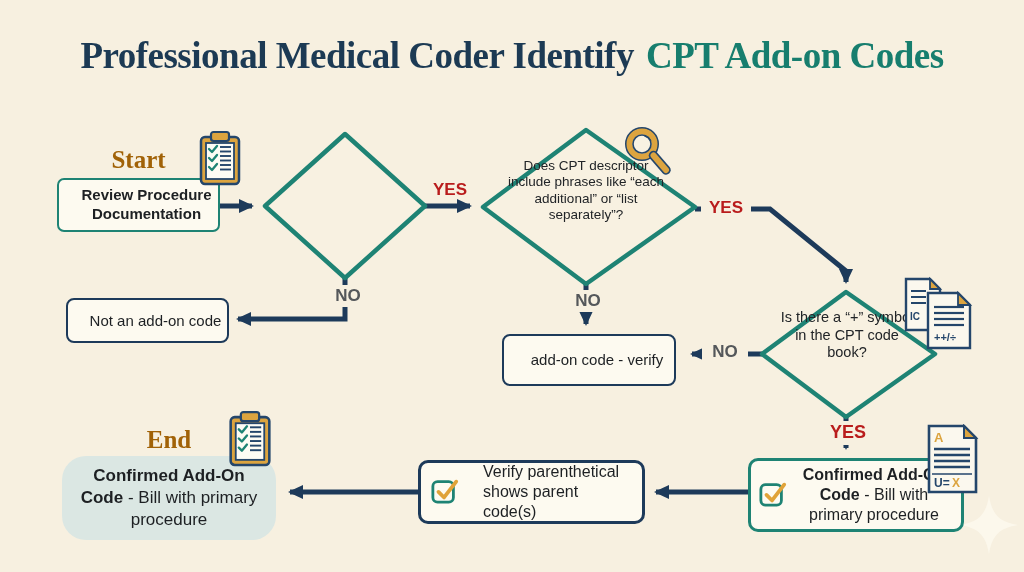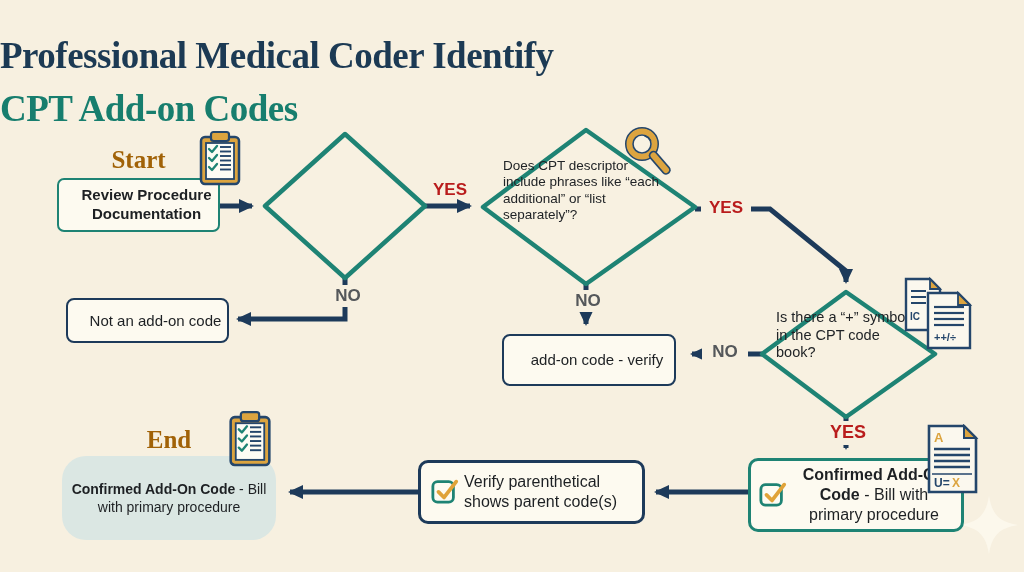--- a/index.html
+++ b/index.html
@@ -4,35 +4,35 @@
 <style>
   html,body{margin:0;padding:0;}
   body{width:1024px;height:572px;overflow:hidden;background:#f7f0e0;
        font-family:"Liberation Sans","DejaVu Sans",sans-serif;}
   .canvas{position:relative;width:1024px;height:572px;background:#f7f0e0;}
 
   
   .title{position:absolute;left:0;top:36px;width:1024px;display:flex;
          justify-content:center;gap:12px;
          font-family:"Liberation Serif","DejaVu Serif",serif;
-         font-weight:bold;font-size:37px;letter-spacing:-0.5px;line-height:1.1;flex-direction:column;}
+         font-weight:bold;font-size:37px;letter-spacing:-0.5px;line-height:1.1;}
   .title .t-main{color:#1c3a54;}
   .title .t-accent{color:#177e6e;}
 
   
   svg.wires{position:absolute;left:0;top:0;z-index:1;}
 
   
   .node{position:absolute;box-sizing:border-box;z-index:3;
         display:flex;align-items:center;justify-content:center;
         text-align:center;color:#1d2023;background:#fdfaf0;border-radius:8px;padding-left:16px;}
   .teal-border{border:2.5px solid #1e8374;}
   .navy-border{border:2.5px solid #1d3a5a;}
 
-  .dtext{position:absolute;z-index:3;color:#212427;line-height:1.22;}
+  .dtext{position:absolute;z-index:3;text-align:center;color:#212427;line-height:1.22;}
 
   .flow-label{position:absolute;z-index:4;font-weight:bold;font-size:17px;
               text-align:center;line-height:1.2;}
   .lbl-yes{color:#b91c1c;}
   .lbl-no{color:#54575a;}
   .on-line{background:#f7f0e0;padding:1px 2px;}
 
   .terminator-label{position:absolute;z-index:4;text-align:center;
         font-family:"Liberation Serif","DejaVu Serif",serif;
         font-weight:bold;font-size:25px;color:#a16207;}
@@ -42,26 +42,26 @@
   
   .start-box{left:57px;top:178px;width:163px;height:54px;font-weight:bold;font-size:15px;line-height:1.25;border-radius:7px;}
   
   .d1-text{left:283px;top:177px;width:124px;font-size:14.5px;}
   .d2-text{left:503px;top:158px;width:166px;font-size:13.5px;}
   .d3-text{left:776px;top:309px;width:142px;font-size:14.5px;}
   
   .not-addon-box{left:66px;top:298px;width:163px;height:45px;font-size:15px;}
   .likely-box{left:502px;top:334px;width:174px;height:52px;font-size:15px;line-height:1.3;}
   .verify-box{left:418px;top:460px;width:227px;height:64px;border-width:3px;border-radius:10px;
-              font-size:16px;gap:5px;padding:0 10px;}
+              font-size:16px;gap:24px;padding:0 10px;}
   .verify-box .vtext{text-align:left;line-height:1.25;}
   .confirm-box{left:748px;top:458px;width:216px;height:74px;border-width:3px;border-radius:10px;
                font-size:16px;gap:8px;padding:0 8px;line-height:1.25;}
   .end-box{left:62px;top:456px;width:214px;height:84px;background:#dbe7e3;border:none;
-           border-radius:24px;font-size:14px;line-height:1.3;padding:0 8px;}
+           border-radius:24px;font-size:17px;line-height:1.3;padding:0 8px;}
   .bold{font-weight:bold;}
 </style>
 </head>
 <body>
 
 <div class="canvas">
 
   <div class="title">
     <span class="t-main">Professional Medical Coder Identify</span>
     <span class="t-accent">CPT Add-on Codes</span>

